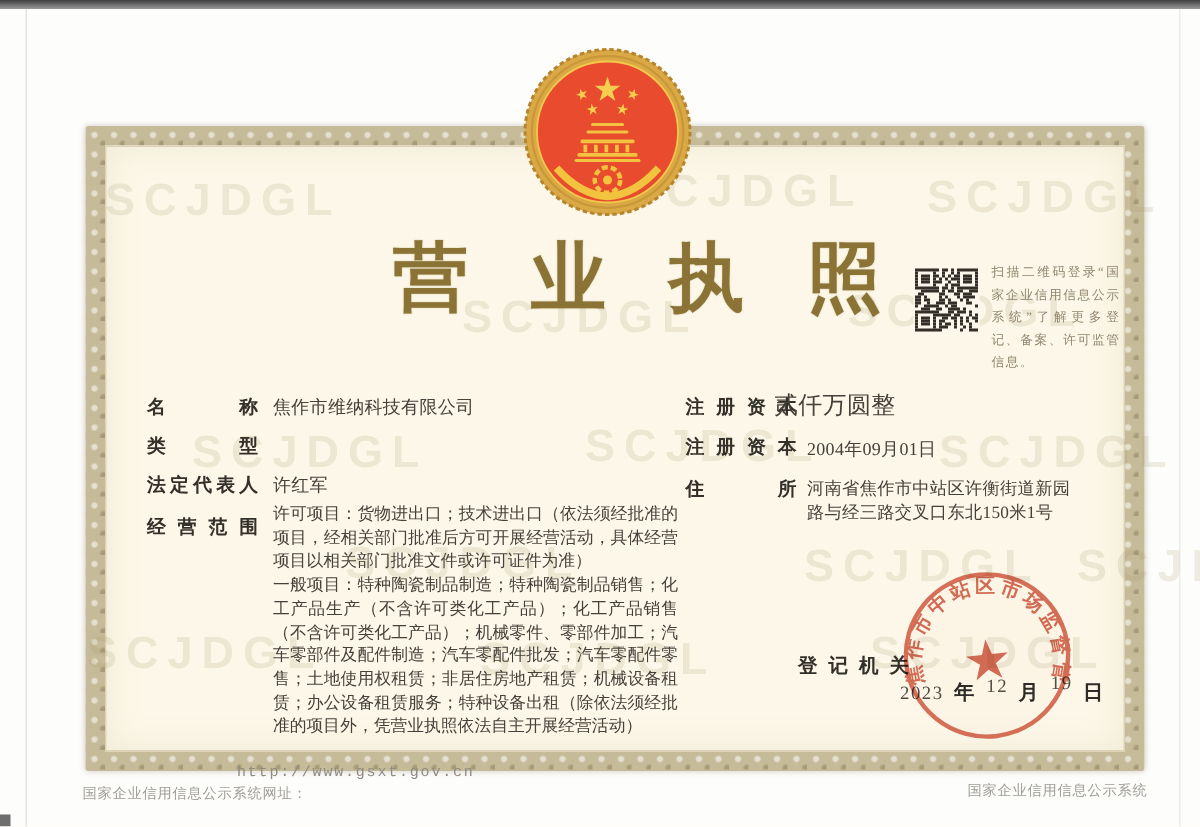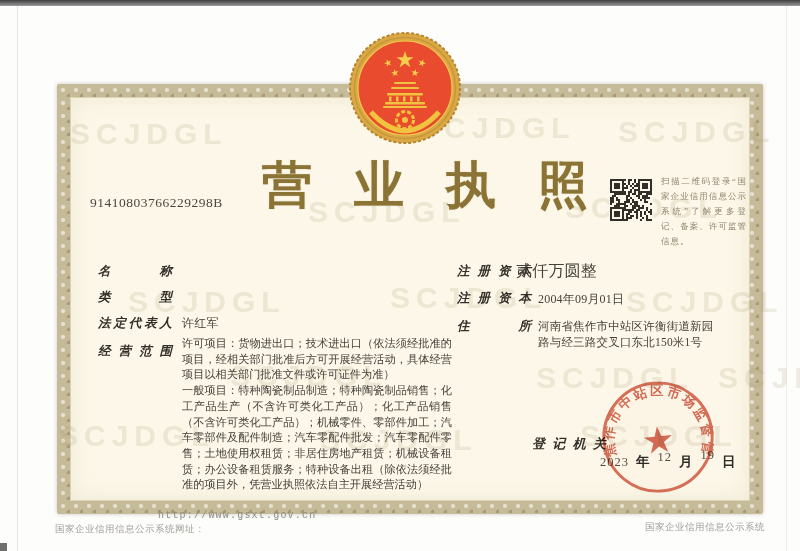--- a/index.html
+++ b/index.html
@@ -48,21 +48,21 @@
     white-space:nowrap;text-shadow:0 0 1px rgba(138,115,52,.5);}
   .qr{position:absolute;left:539px;top:81px;width:44px;height:44px;background:#fbf6ea;
     display:grid;grid-template-columns:repeat(21,1fr);grid-template-rows:repeat(21,1fr);
     padding:1px;box-sizing:border-box;}
   .qr i{background:#332f28;}
   .qr-caption{position:absolute;left:591px;top:77px;width:86px;font-size:8.5px;
     line-height:15px;letter-spacing:1px;color:#90856f;text-align:justify;}
 
   
   .flabel{position:absolute;width:74px;font-size:12.5px;font-weight:bold;color:#332f29;
-    text-align:justify;text-align-last:justify;white-space:nowrap;font-style:italic;}
+    text-align:justify;text-align-last:justify;white-space:nowrap;}
   .flabel.big{font-size:13px;}
   .fvalue{position:absolute;font-size:11.5px;color:#45413a;letter-spacing:.2px;line-height:16px;}
   .nowrap{white-space:nowrap;}
   .scope-val{position:absolute;left:112px;top:239px;width:270px;font-size:11.2px;
     color:#45413a;line-height:15.7px;text-align:justify;}
   .scope-val div+div{margin-top:0;}
 
   
   .reg-date{position:absolute;left:530px;top:356px;white-space:nowrap;font-size:12.5px;color:#514c44;}
   .reg-date .num{letter-spacing:1px;font-size:12.5px;}
@@ -99,21 +99,20 @@
     <span class="wm" style="left:58px;top:188px">SCJDGL</span>
     <span class="wm" style="left:320px;top:184px">SCJDGL</span>
     <span class="wm" style="left:556px;top:188px">SCJDGL</span>
     <span class="wm" style="left:160px;top:262px">SCJDGL</span>
     <span class="wm" style="left:466px;top:264px">SCJDGL</span>
     <span class="wm" style="left:648px;top:264px">SCJDGL</span>
     <span class="wm" style="left:-12px;top:322px">SCJDGL</span>
     <span class="wm" style="left:250px;top:326px">SCJDGL</span>
     <span class="wm" style="left:510px;top:322px">SCJDGL</span>
 
-    <div class="credit-code">91410803766229298B</div>
     <div class="license-title">营业执照</div>
     <div class="qr">
         <i style="grid-area:1/1"></i>
         <i style="grid-area:1/2"></i>
         <i style="grid-area:1/3"></i>
         <i style="grid-area:1/4"></i>
         <i style="grid-area:1/5"></i>
         <i style="grid-area:1/6"></i>
         <i style="grid-area:1/7"></i>
         <i style="grid-area:1/8"></i>
@@ -350,20 +349,21 @@
         <i style="grid-area:21/8"></i>
         <i style="grid-area:21/9"></i>
         <i style="grid-area:21/16"></i>
         <i style="grid-area:21/19"></i>
         <i style="grid-area:21/20"></i>
         <i style="grid-area:21/21"></i>
       </div>
     <div class="qr-caption">扫描二维码登录“国家企业信用信息公示系统”了解更多登记、备案、许可监管信息。</div>
 
     <span class="flabel" style="left:28px;top:166px">名称</span>
+    <span class="fvalue nowrap" style="left:112px;top:166px;font-size:12px">焦作市维纳科技有限公司</span>
 
     <span class="flabel" style="left:28px;top:192px">类型</span>
 
     <span class="flabel" style="left:28px;top:218px">法定代表人</span>
     <span class="fvalue nowrap" style="left:112px;top:218px;font-size:12px">许红军</span>
 
     <span class="flabel" style="left:28px;top:246px">经营范围</span>
     <div class="scope-val">
       <div>许可项目：货物进出口；技术进出口（依法须经批准的项目，经相关部门批准后方可开展经营活动，具体经营项目以相关部门批准文件或许可证件为准）</div>
       <div>一般项目：特种陶瓷制品制造；特种陶瓷制品销售；化工产品生产（不含许可类化工产品）；化工产品销售（不含许可类化工产品）；机械零件、零部件加工；汽车零部件及配件制造；汽车零配件批发；汽车零配件零售；土地使用权租赁；非居住房地产租赁；机械设备租赁；办公设备租赁服务；特种设备出租（除依法须经批准的项目外，凭营业执照依法自主开展经营活动）</div>

